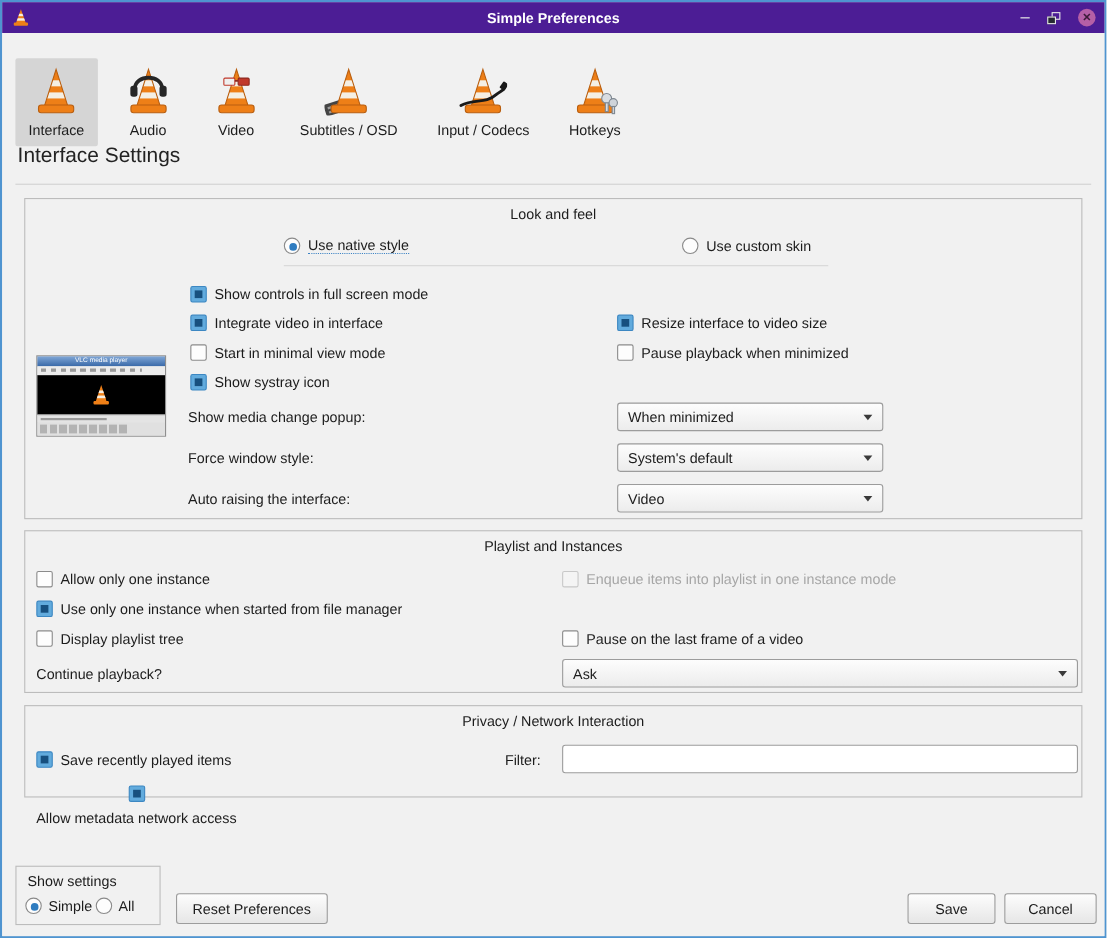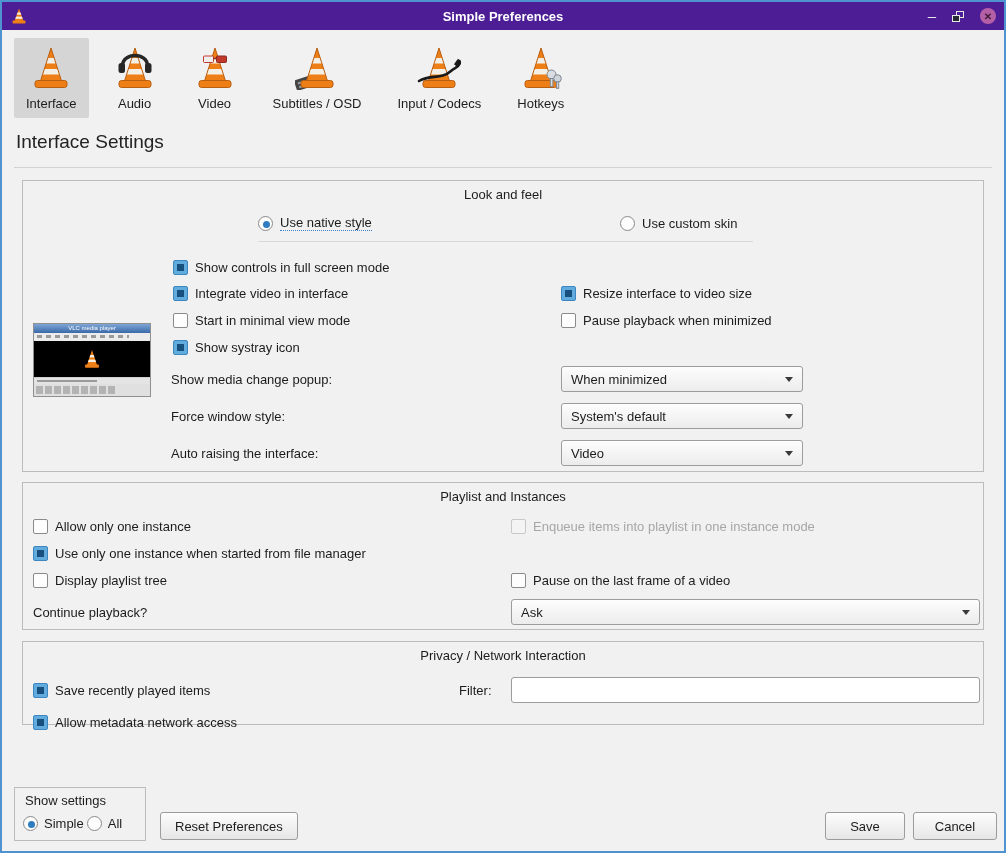--- a/index.html
+++ b/index.html
@@ -18,21 +18,21 @@
   .tb-restore i { position:absolute; display:block; }
   .tb-restore .r1 { right:0; top:0; width:8px; height:7px; border:1px solid #e8e8e8; }
   .tb-restore .r2 { left:0; bottom:0; width:8px; height:7px; border:1px solid #e8e8e8; background:#262a33; }
   .tb-close { width:16px; height:16px; border-radius:50%; background:#b55fa6; color:#3c1b38; font-size:10px; font-weight:bold; display:flex; align-items:center; justify-content:center; }
 
   
   .wbody { position:relative; flex:1; background:#f1f1f1; }
 
   
   .toolbar { position:absolute; left:12px; top:8px; display:flex; gap:12px; align-items:flex-start; }
-  .tool { display:flex; flex-direction:column; align-items:center; gap:3px; padding:6px 12px 7px; border-radius:2px; cursor:default; }
+  .tool { display:flex; flex-direction:column; align-items:center; gap:3px; padding:6px 12px 7px; border-radius:2px; cursor:default;margin-top:15px; }
   .tool.checked { background:#d5d5d5; }
   .tlabel { font-size:13px; white-space:nowrap; }
 
   .page-title { position:absolute; left:14px; top:101px; font-size:19px; color:#232323; }
   .title-rule { position:absolute; left:12px; right:12px; top:137px; border-top:1px solid #d2d2d2; }
 
   
   .group { position:absolute; left:20px; width:962px; border:1px solid #bcbcbc; background:#f1f1f1; }
   .gtitle { position:absolute; left:0; right:0; top:6px; text-align:center; }
   .gtitle-left { position:absolute; left:10px; top:5px; }
@@ -372,21 +372,21 @@
     <div class="group" style="top:611px; height:84px;">
       <div class="gtitle">Privacy / Network Interaction</div>
 
       <div class="cbrow" style="left:10px; top:40px;">
         <span class="cb checked"></span>
         <span>Save recently played items</span>
       </div>
       <div class="flabel" style="left:436px; top:40px;">Filter:</div>
       <input class="tinput" style="left: 488px; top: 35px; width: 469px;" value="">
 
-      <div class="cbrow" style="left:10px; top:72px;">
+      <div class="cbrow" style="left:10px; top:72px;flex-direction:column;">
         <span class="cb checked"></span>
         <span>Allow metadata network access</span>
       </div>
     </div>
 
     <div class="show-settings">
       <div class="gtitle-left">Show settings</div>
       <div class="ss-radios">
         <span class="ss-radio">
           <span class="radio checked"></span>

